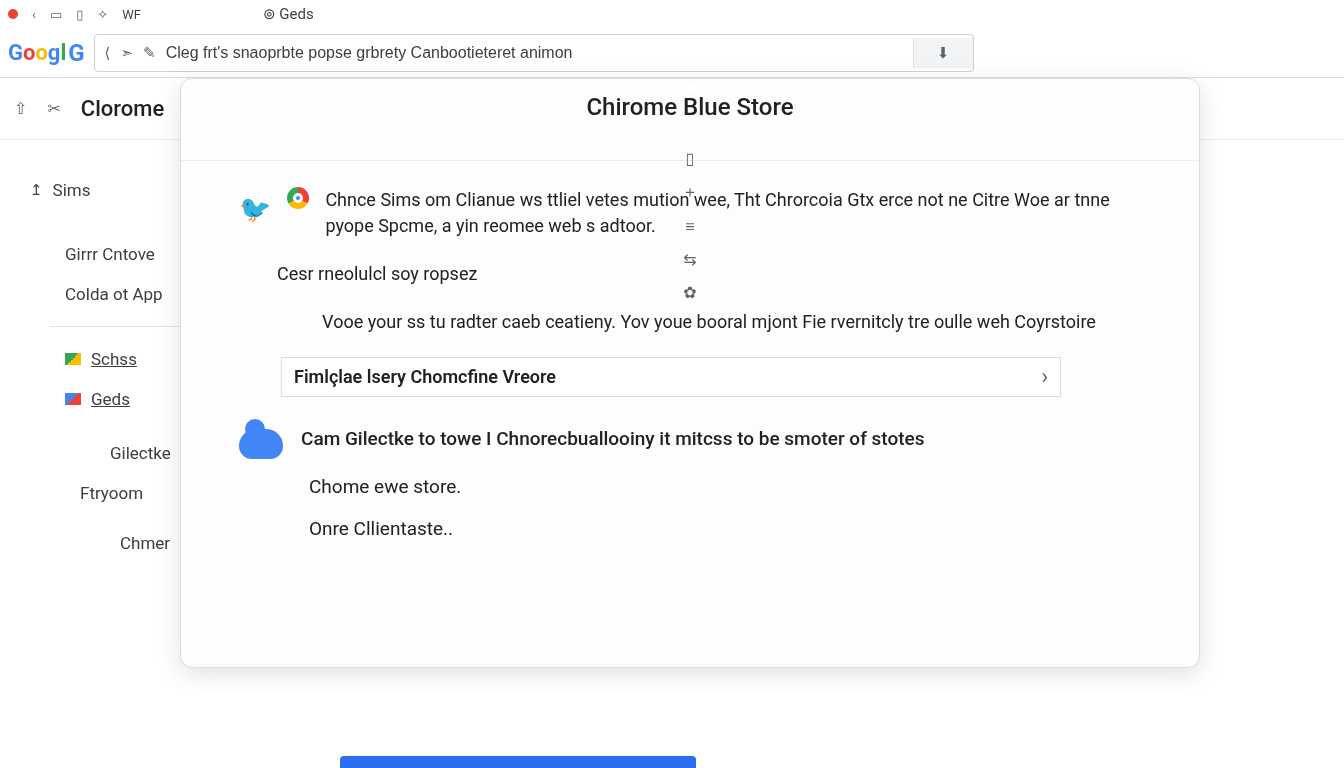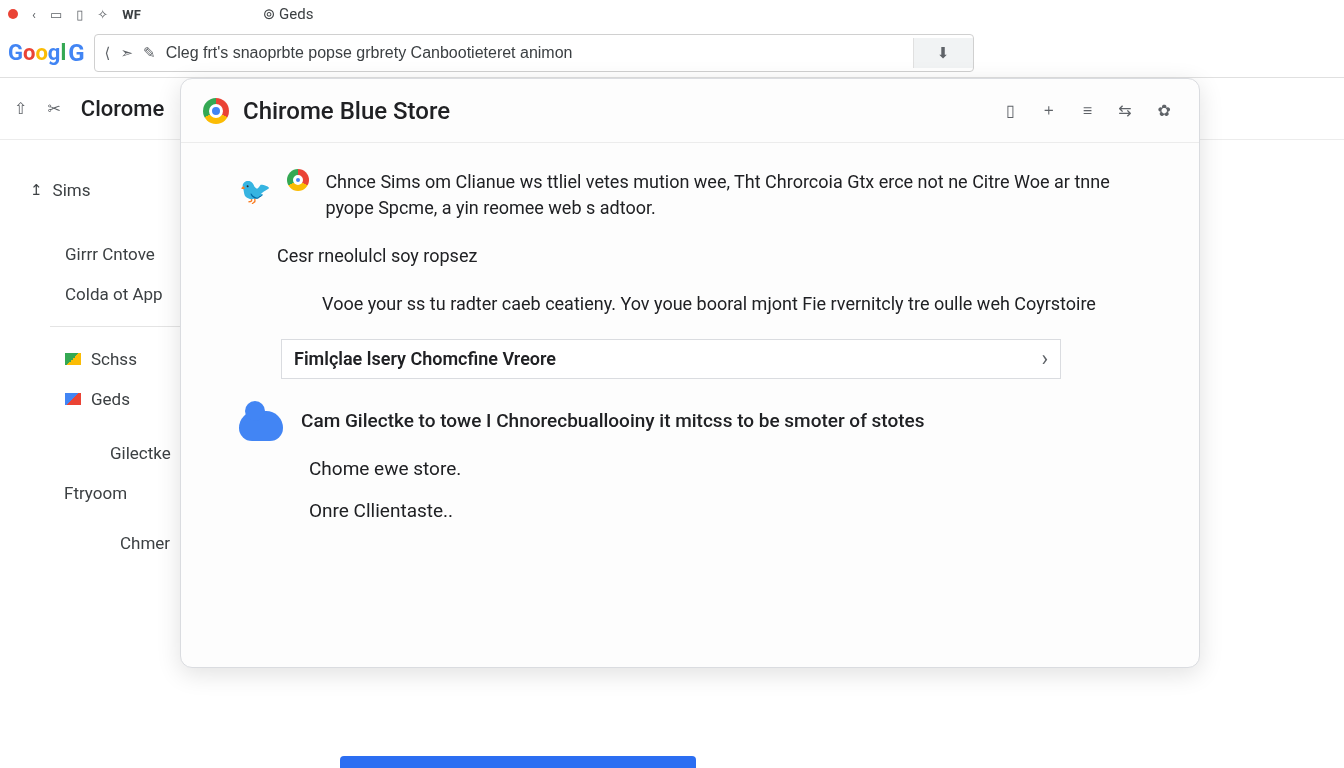--- a/index.html
+++ b/index.html
@@ -108,21 +108,21 @@
   }
   .sidebar .item {
     display:flex; align-items:center; gap:10px;
     padding: 10px 18px 10px 30px;
     cursor:pointer;
   }
   .sidebar .section-title {
     padding: 10px 0 10px 65px;
     font-size:17px;
   }
-  .sidebar .indent { padding-left: 65px; }
+  .sidebar .indent { padding-left: 65px; text-decoration: underline; }
   .sidebar hr {
     border:none; border-top:1px solid #e4e4e4;
     margin: 12px 0 12px 50px;
   }
   .sq-icon {
     width:16px; height:12px;
     background:linear-gradient(135deg,#34a853 50%,#fbbc05 50%);
     display:inline-block;
   }
   .sq-icon.b { background:linear-gradient(135deg,#4285f4 50%,#ea4335 50%); }
@@ -135,26 +135,27 @@
     width: 1020px;
     height: 590px;
     background:#fdfdfd;
     border:1px solid #dadce0;
     border-radius: 12px;
     box-shadow: 0 6px 24px rgba(0,0,0,0.12);
     z-index: 10;
     overflow:hidden;
   }
   .dialog-header {
-    height: 64px;
+    height: 82px;
     display:flex;
     align-items:center;
     gap:14px;
     padding: 0 22px;
     border-bottom:1px solid #ececec;
+    flex-direction:column;
   }
   .chrome-circle {
     width:26px; height:26px; border-radius:50%;
     background:
       conic-gradient(#ea4335 0 120deg,#fbbc05 120deg 240deg,#34a853 240deg 360deg);
     position:relative;
   }
   .chrome-circle::after{
     content:""; position:absolute; inset:6px;
     background:#4285f4; border-radius:50%; border:3px solid #fff;
@@ -237,21 +238,21 @@
 </style>
 </head>
 <body>
 
 <div class="top-strip">
   <span class="dot red"></span>
   <span>‹</span>
   <span>▭</span>
   <span>▯</span>
   <span>✧</span>
-  <span style="font-weight:700;color:#3c4043">WF</span>
+  <span style="font-weight:400;color:#3c4043">WF</span>
   <span class="tab-title">
     <span>⊚</span>
     <span>Geds</span>
   </span>
 </div>
 
 <div class="omnibox-row">
   <div class="google-logo">
     <span>G</span>
       <span>o</span>
@@ -297,21 +298,21 @@
       <span>Schss</span>
     </div>
     <div class="item indent">
       <span class="sq-icon b"></span>
       <span>Geds</span>
     </div>
     <div style="height:14px"></div>
     <div class="section-title" style="padding-left:110px">
       <span>Gilectke</span>
     </div>
-    <div class="section-title" style="padding-left:64px">
+    <div class="section-title" style="padding-left:80px">
       <span>Ftryoom</span>
     </div>
     <div style="height:10px"></div>
     <div class="section-title" style="padding-left:120px">
       <span>Chmer</span>
     </div>
   </div>
 
   <div class="dialog">
     <div class="dialog-header">

